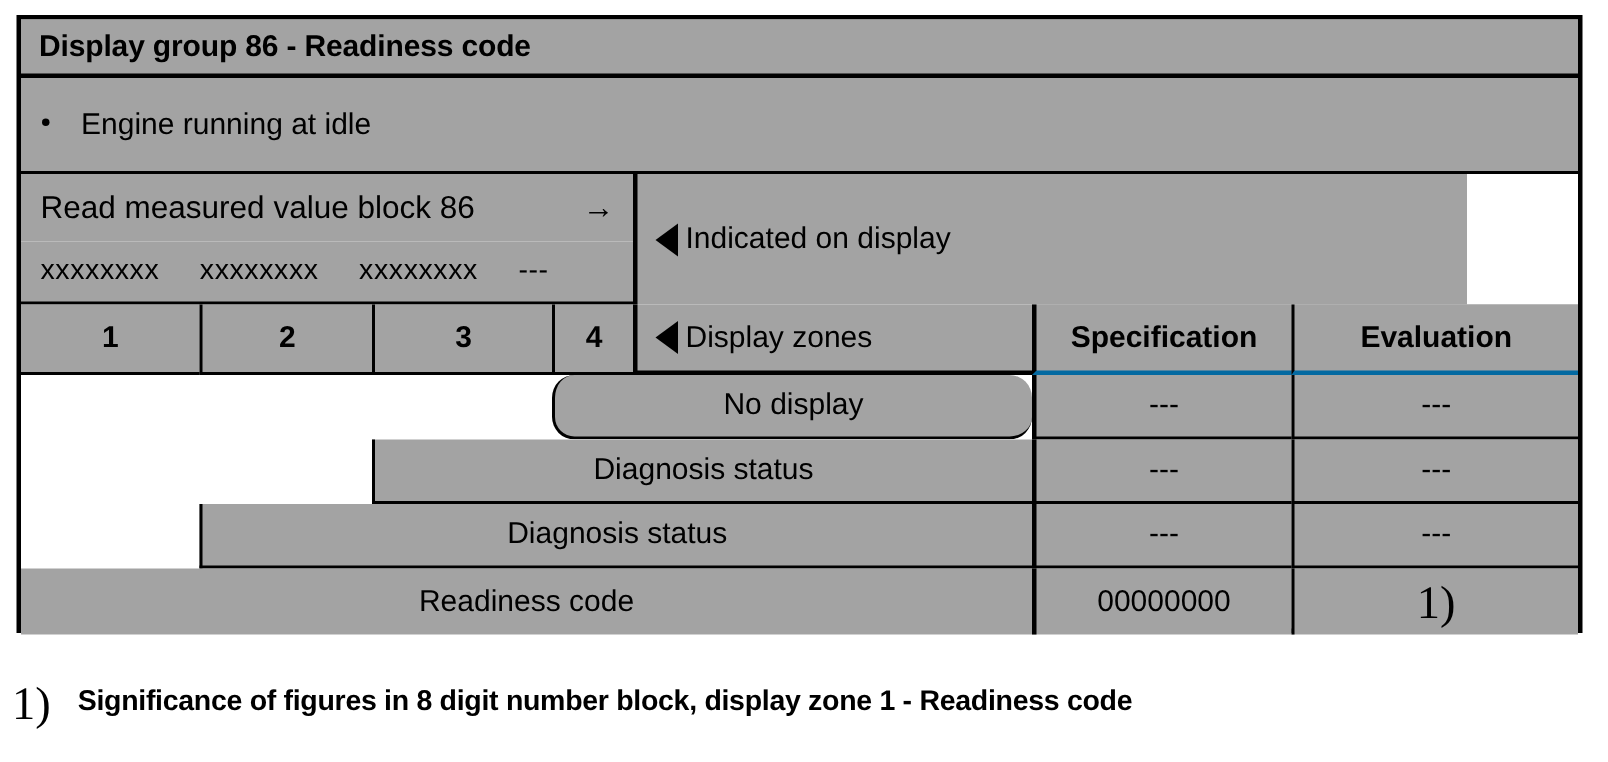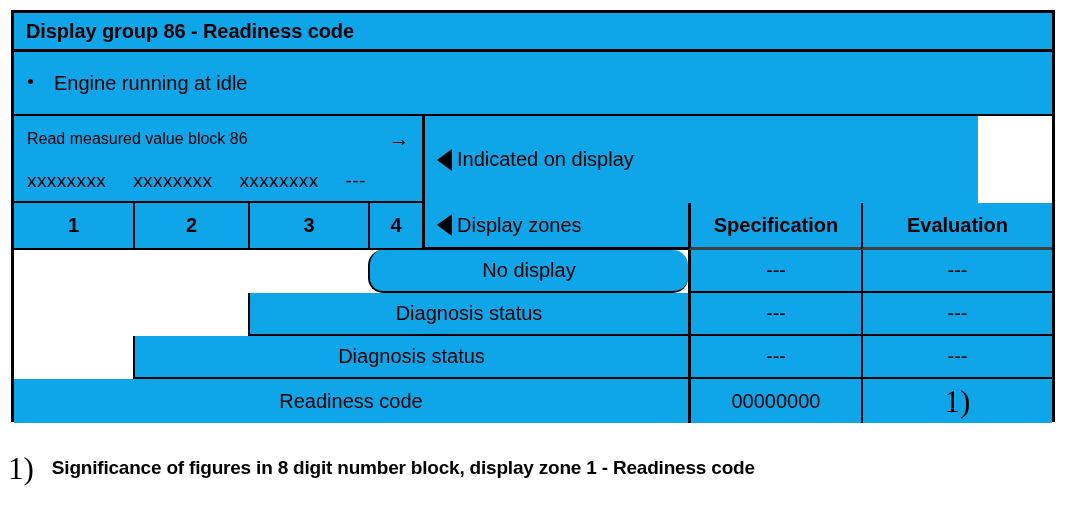--- a/index.html
+++ b/index.html
@@ -26,21 +26,21 @@
     border: 3px solid #000;
     box-sizing: border-box;
   }
 
   
   .cell {
     position: absolute;
     box-sizing: border-box;
     display: flex;
     align-items: center;
-    background: #0ea5e9;
+    background: #a3a3a3;
   }
   .cell.center { justify-content: center; }
   .cell.left   { justify-content: flex-start; }
 
   
   .title-bar {
     left: 0; top: 0;
     width: 1038px; height: 39px;
     border-bottom: 3px solid #000;
     padding-left: 12px;
@@ -72,21 +72,21 @@
     white-space: nowrap;
   }
 
   
   .read-row {
     left: 0; top: 103px;
     width: 408px; height: 45px;
     padding-left: 13px;
   }
   .read-text {
-    font-size: 16px;
+    font-size: 21px;
     white-space: nowrap;
   }
   .read-arrow {
     position: absolute;
     left: 370px;
     top: 103px;
     width: 30px; height: 45px;
     font-size: 21px;
     line-height: 45px;
     text-align: center;
@@ -141,21 +141,21 @@
   }
   .panel-text {
     font-size: 20px;
     white-space: nowrap;
   }
 
   
   .spec-hdr, .eval-hdr {
     top: 190px;
     height: 47px;
-    border-bottom: 3px solid #404040;
+    border-bottom: 3px solid #0369a1;
     font-size: 20px;
     font-weight: bold;
   }
   .spec-hdr {
     left: 674px;  width: 173px;
     border-left: 3px solid #000;
   }
   .eval-hdr {
     left: 847px;  width: 191px;
     border-left: 2px solid #000;

